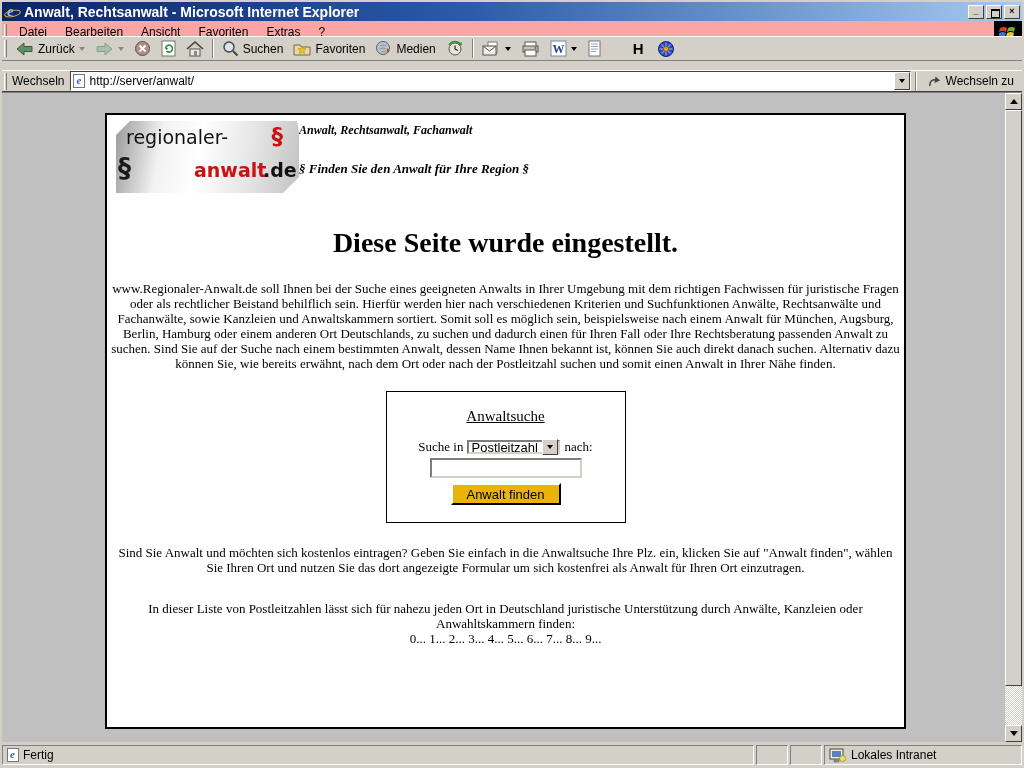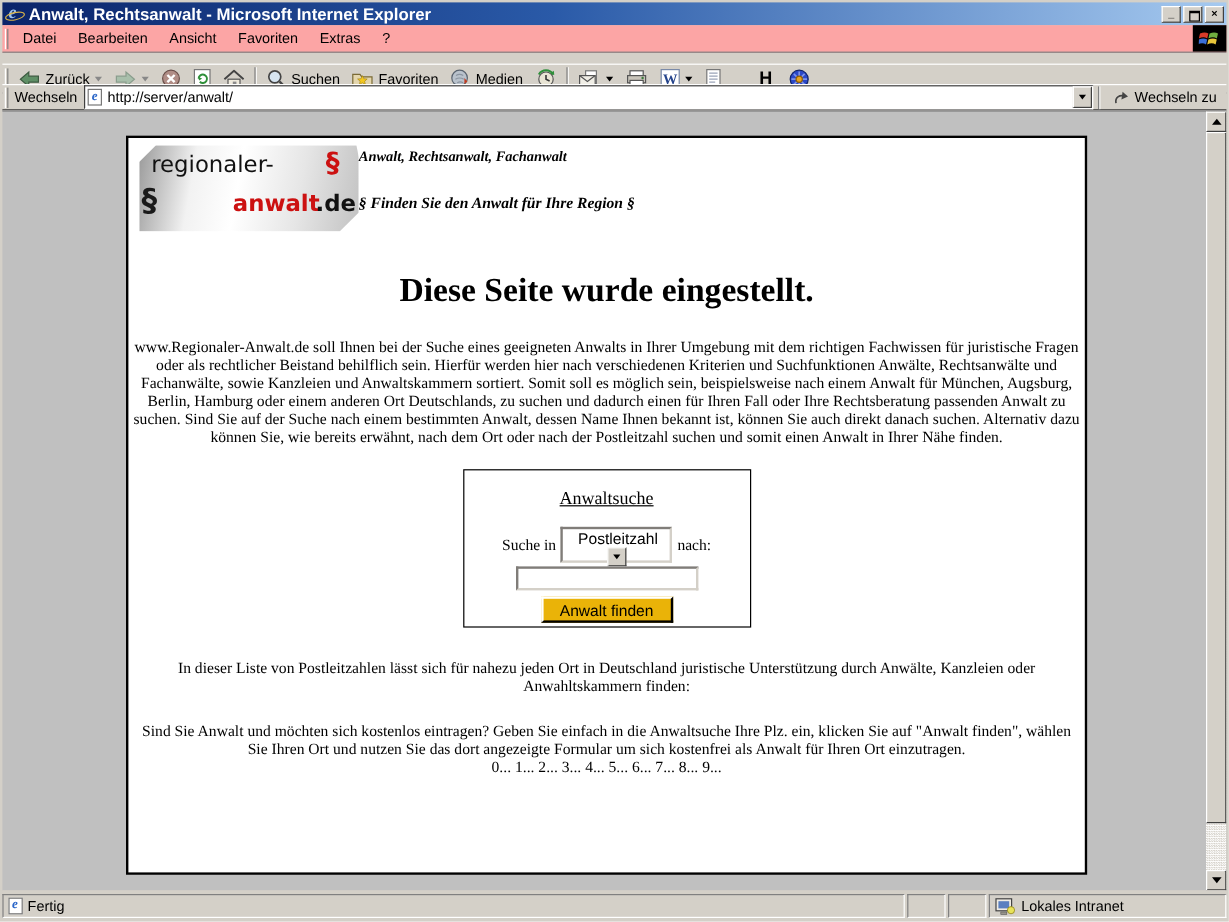--- a/index.html
+++ b/index.html
@@ -44,21 +44,21 @@
   }
   .grip { width:3px; height:17px; margin:0 3px 0 2px;
     border-left:1px solid #fff; border-right:1px solid #808080; }
   .menu-item { font-size:12px; padding:3px 9px; color:#000; }
   .throbber {
     margin-left:auto; width:28px; height:22px; background:#000;
     display:flex; align-items:center; justify-content:center;
   }
 
   .toolbar {
-    top:53px; height:25px; background:#d4d0c8;
+    top:36px; height:25px; background:#d4d0c8;
     border-top:1px solid #fff; border-bottom:1px solid #808080;
     display:flex; align-items:center; font-size:12px;
   }
   .tbtn { display:flex; align-items:center; gap:4px; padding:2px 5px; height:23px; white-space:nowrap; }
   .tsep { width:2px; height:19px; margin:0 3px;
     border-left:1px solid #808080; border-right:1px solid #fff; }
   .caret { width:0; height:0; display:inline-block;
     border-left:3px solid transparent; border-right:3px solid transparent;
     border-top:4px solid #000; }
   .caret.dim { border-top-color:#888; }
@@ -136,22 +136,22 @@
 
   .para { font-size:13px; line-height:15px; text-align:center; margin-top:22px; padding:0 3px; }
 
   .search-box {
     width:240px; height:132px; margin:20px auto 0; border:1px solid #000;
     text-align:center;
   }
   .sb-title { font-size:15px; text-decoration:underline; margin-top:16px; display:inline-block; }
   .sb-row { margin-top:14px; font-size:13px; display:flex; align-items:center; justify-content:center; gap:4px; }
   .fake-select {
-    width:93px; height:30px; background:#fff; display:inline-flex; align-items:center;
-    border:2px inset #d4d0c8; font-family:"Liberation Sans",sans-serif; font-size:13px;flex-direction:column;
+    width:93px; height:14px; background:#fff; display:inline-flex; align-items:center;
+    border:2px inset #d4d0c8; font-family:"Liberation Sans",sans-serif; font-size:13px;
   }
   .fake-select .val { flex:1; text-align:left; padding-left:2px; white-space:nowrap; }
   .fake-select .btn { width:16px; height:16px; background:#d4d0c8; flex:0 0 16px;
     border:1px solid; border-color:#fff #404040 #404040 #fff;
     display:flex; align-items:center; justify-content:center; }
   .sb-input { width:152px; height:20px; margin-top:3px;
     border:2px inset #d4d0c8; font-family:"Liberation Sans",sans-serif; font-size:13px; }
   .sb-button {
     width:110px; height:22px; margin-top:5px; background:#eab308;
     border:2px outset #fff; border-right-color:#404040; border-bottom-color:#404040;
@@ -415,23 +415,23 @@
         <span>nach:</span>
       </div>
       <div>
         <input class="sb-input" type="text" value="" style="">
       </div>
       <div>
         <button class="sb-button">Anwalt finden</button>
       </div>
     </div>
 
+    <div class="para">Sind Sie Anwalt und möchten sich kostenlos eintragen? Geben Sie einfach in die Anwaltsuche Ihre Plz. ein, klicken Sie auf "Anwalt finden", wählen Sie Ihren Ort und nutzen Sie das dort angezeigte Formular um sich kostenfrei als Anwalt für Ihren Ort einzutragen.</div>
+
     <div class="para" style="margin-top:26px; margin-bottom:0;">In dieser Liste von Postleitzahlen lässt sich für nahezu jeden Ort in Deutschland juristische Unterstützung durch Anwälte, Kanzleien oder Anwahltskammern finden:</div>
-
-    <div class="para">Sind Sie Anwalt und möchten sich kostenlos eintragen? Geben Sie einfach in die Anwaltsuche Ihre Plz. ein, klicken Sie auf "Anwalt finden", wählen Sie Ihren Ort und nutzen Sie das dort angezeigte Formular um sich kostenfrei als Anwalt für Ihren Ort einzutragen.</div>
     <div class="plz-line">0... 1... 2... 3... 4... 5... 6... 7... 8... 9...</div>
 
   </div>
 
   <div class="scrollbar">
     <div class="sb-btn sb-up">
         <span class="tri-up"></span>
       </div>
     <div class="sb-thumb"></div>
     <div class="sb-btn sb-down">

